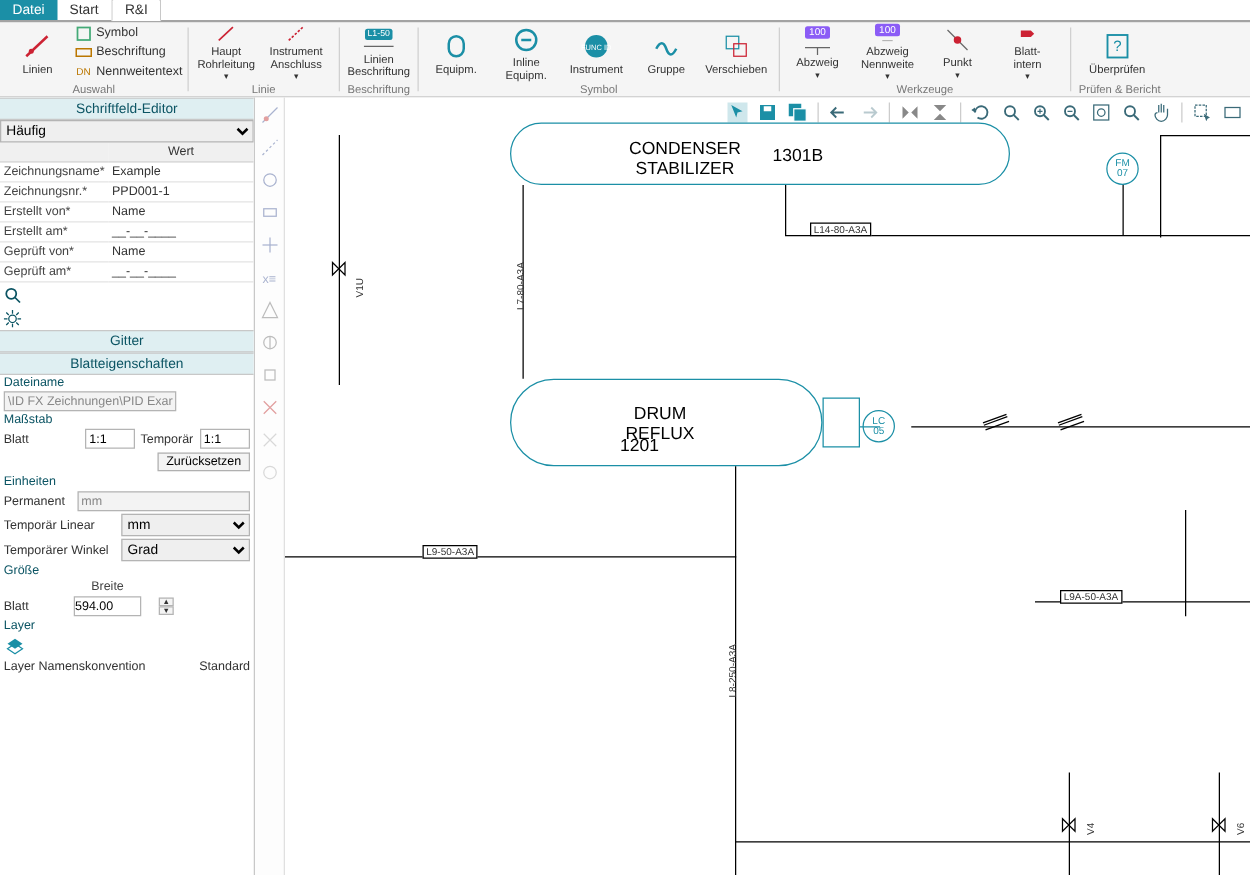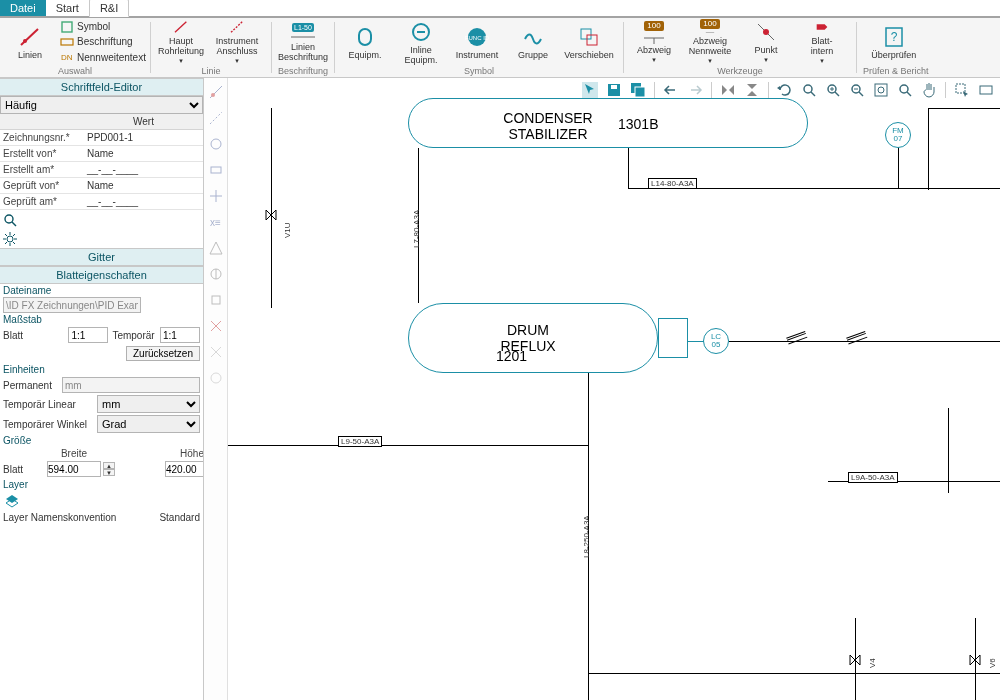--- a/index.html
+++ b/index.html
@@ -16,21 +16,21 @@
 .ribbon { height: 60px; background: #f5f5f5; border-bottom: 1px solid #c8c8c8; display: flex; align-items: stretch; overflow: hidden; }
 .ribbon-sep { width: 1px; background: #d0d0d0; margin: 4px 0; }
 .rb-group { display: flex; flex-direction: column; align-items: center; justify-content: flex-end; padding: 0 4px; font-size: 9px; color: #555; }
 .rb-group-body { flex: 1; display: flex; align-items: center; gap: 4px; }
 .rb-group-label { font-size: 9px; color: #777; padding: 0 2px 1px; white-space: nowrap; }
 .rb-big { display: flex; flex-direction: column; align-items: center; justify-content: center; width: 52px; height: 46px; font-size: 9px; color: #333; gap: 1px; cursor: pointer; }
 .rb-big .ico { width: 24px; height: 24px; }
 .rb-mini { display: flex; align-items: center; gap: 3px; font-size: 10px; color: #333; height: 16px; cursor: pointer; white-space: nowrap; }
 .rb-mini .ico { width: 14px; height: 14px; }
 .rb-col { display: flex; flex-direction: column; justify-content: center; gap: 0; height: 46px; }
-.badge100 { background: #a16207; color: #fff; font-size: 8px; padding: 0 3px; border-radius: 2px; line-height: 10px; }
+.badge100 { background: #8b5cf6; color: #fff; font-size: 8px; padding: 0 3px; border-radius: 2px; line-height: 10px; }
 .badgeL150 { background: #1b8fa6; color: #fff; font-size: 7px; padding: 0 2px; border-radius: 2px; line-height: 9px; }
 
 
 .main { position: absolute; top: 78px; bottom: 0; left: 0; right: 0; display: flex; }
 .sidebar { width: 204px; min-width: 204px; background: #fff; border-right: 1px solid #c8c8c8; overflow: hidden; font-size: 11px; }
 .sb-title { background: #e8e8e8; padding: 2px 4px; display: flex; justify-content: space-between; align-items: center; font-size: 11px; }
 .sb-title .pin { width: 10px; height: 10px; }
 .sb-section { background: #dfeff2; text-align: center; font-size: 11px; padding: 2px 0; border-top: 1px solid #c8c8c8; border-bottom: 1px solid #c8c8c8; color: #0b5463; font-weight: 500; }
 .sb-drop { width: 100%; border: 1px solid #b4b4b4; font-size: 11px; height: 18px; }
 .sb-table { width: 100%; border-collapse: collapse; font-size: 10px; }
@@ -40,21 +40,21 @@
 .sb-label-row { display: flex; align-items: center; padding: 1px 3px; font-size: 10px; color: #0b5463; }
 .sb-row { display: flex; align-items: center; gap: 4px; padding: 1px 3px; font-size: 10px; }
 .sb-row label { width: 76px; }
 .sb-input { flex: 1; border: 1px solid #b4b4b4; font-size: 10px; height: 16px; padding: 0 2px; }
 .sb-input.ro { background: #f3f3f3; color: #888; }
 .sb-spin { width: 54px; border: 1px solid #b4b4b4; font-size: 10px; height: 16px; }
 .sb-btn { float: right; font-size: 10px; border: 1px solid #b0b0b0; background: #f4f4f4; padding: 1px 6px; margin: 2px 3px; cursor: pointer; }
 .sb-search { padding: 3px; }
 .sb-search .icon { width: 14px; height: 14px; color: #0b5463; }
 .sb-gear { width: 14px; height: 14px; color: #0b5463; margin: 2px 3px; }
-.sb-2col { display: grid; grid-template-columns: 42px 54px 18px 40px 54px 18px; gap: 0 2px; align-items: center; padding: 1px 3px; font-size: 10px; }
+.sb-2col { display: grid; grid-template-columns: 42px 54px 18px 40px 54px 18px; gap: 0 14px; align-items: center; padding: 1px 3px; font-size: 10px; }
 .sb-2col .hdr { text-align: center; color: #444; }
 .spin-btns { display: flex; flex-direction: column; width: 12px; }
 .spin-btns span { height: 7px; font-size: 6px; line-height: 6px; border: 1px solid #b4b4b4; text-align: center; background: #f4f4f4; cursor: pointer; }
 
 
 .toolstrip { width: 24px; background: #fdfdfd; border-right: 1px solid #e0e0e0; display: flex; flex-direction: column; align-items: center; gap: 10px; padding-top: 6px; }
 .toolstrip .titem { width: 16px; height: 16px; cursor: pointer; opacity: .55; }
 
 
 .canvas-wrap { position: relative; flex: 1; background: #fff; overflow: hidden; }
@@ -302,20 +302,24 @@
     <select class="sb-drop"><option>Häufig</option></select>
     <table class="sb-table">
       <tbody>
           <tr>
             <th></th>
             <th>Wert</th>
           </tr>
       </tbody>
         <tbody id="tb-rows">
           <tr>
+            <td>Zeichnungsname*</td>
+            <td>Example</td>
+          </tr>
+          <tr>
             <td>Zeichnungsnr.*</td>
             <td>PPD001-1</td>
           </tr>
           <tr>
             <td>Erstellt von*</td>
             <td>Name</td>
           </tr>
           <tr>
             <td>Erstellt am*</td>
             <td>__-__-____</td>
@@ -532,21 +536,21 @@
       <div class="wire v" style="left:400px; top:70px; height:40px;"></div>
       <div class="wire h" style="left:400px; top:110px; width:372px;"></div>
       <div class="wire v" style="left:670px; top:60px; height:50px;"></div>
       <div class="linelabel" style="left:420px; top:100px;">L14-80-A3A</div>
 
       <div class="instr-circle" style="left:657px; top:44px;">
           <span>FM</span>
           <span>07</span>
         </div>
 
-      <div class="instr-circle" style="left:475px; top:250px;">
+      <div class="instr-circle" style="left:462px; top:250px;">
           <span>LC</span>
           <span>05</span>
         </div>
       <div class="wire h" style="left:460px; top:263px; width:16px; background:#1b8fa6;"></div>
       <div class="wire h" style="left:501px; top:263px; width:271px;"></div>
       <div class="hash" style="left:560px; top:258px;"></div>
       <div class="hash" style="left:620px; top:258px;"></div>
 
       <div class="wire h" style="left:0px; top:367px; width:360px;"></div>
       <div class="wire v" style="left:360px; top:295px; height:73px;"></div>

